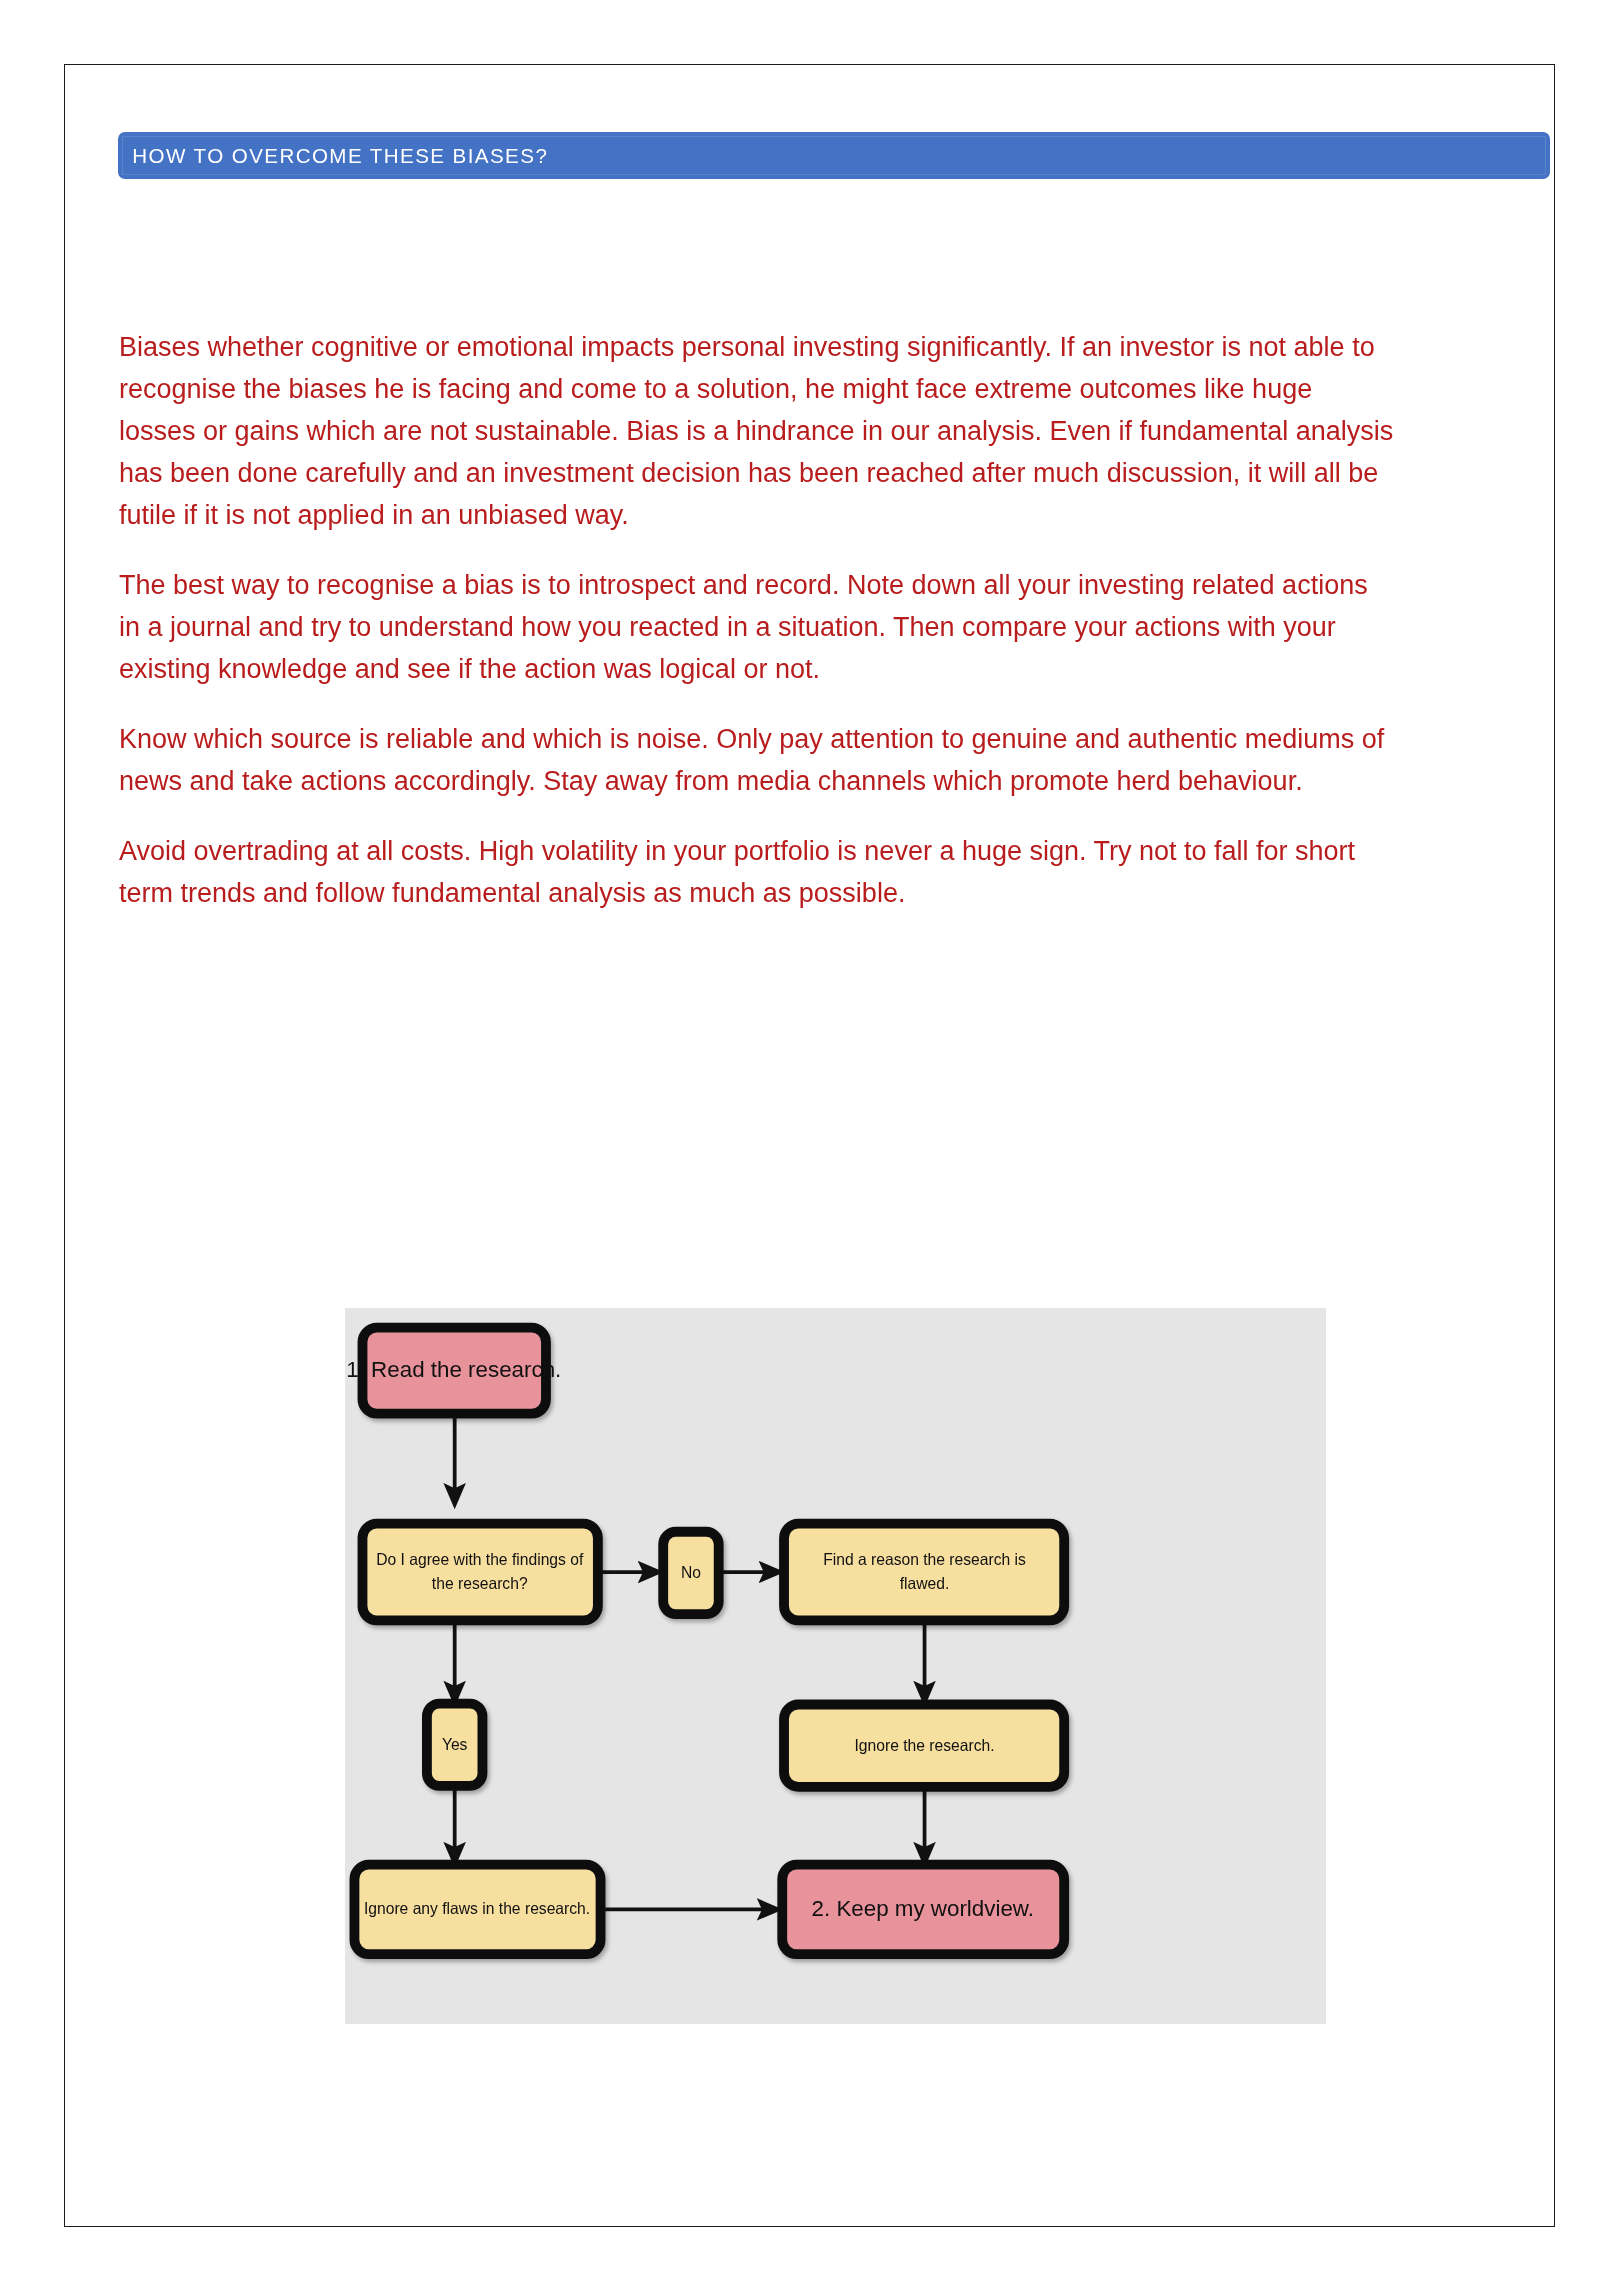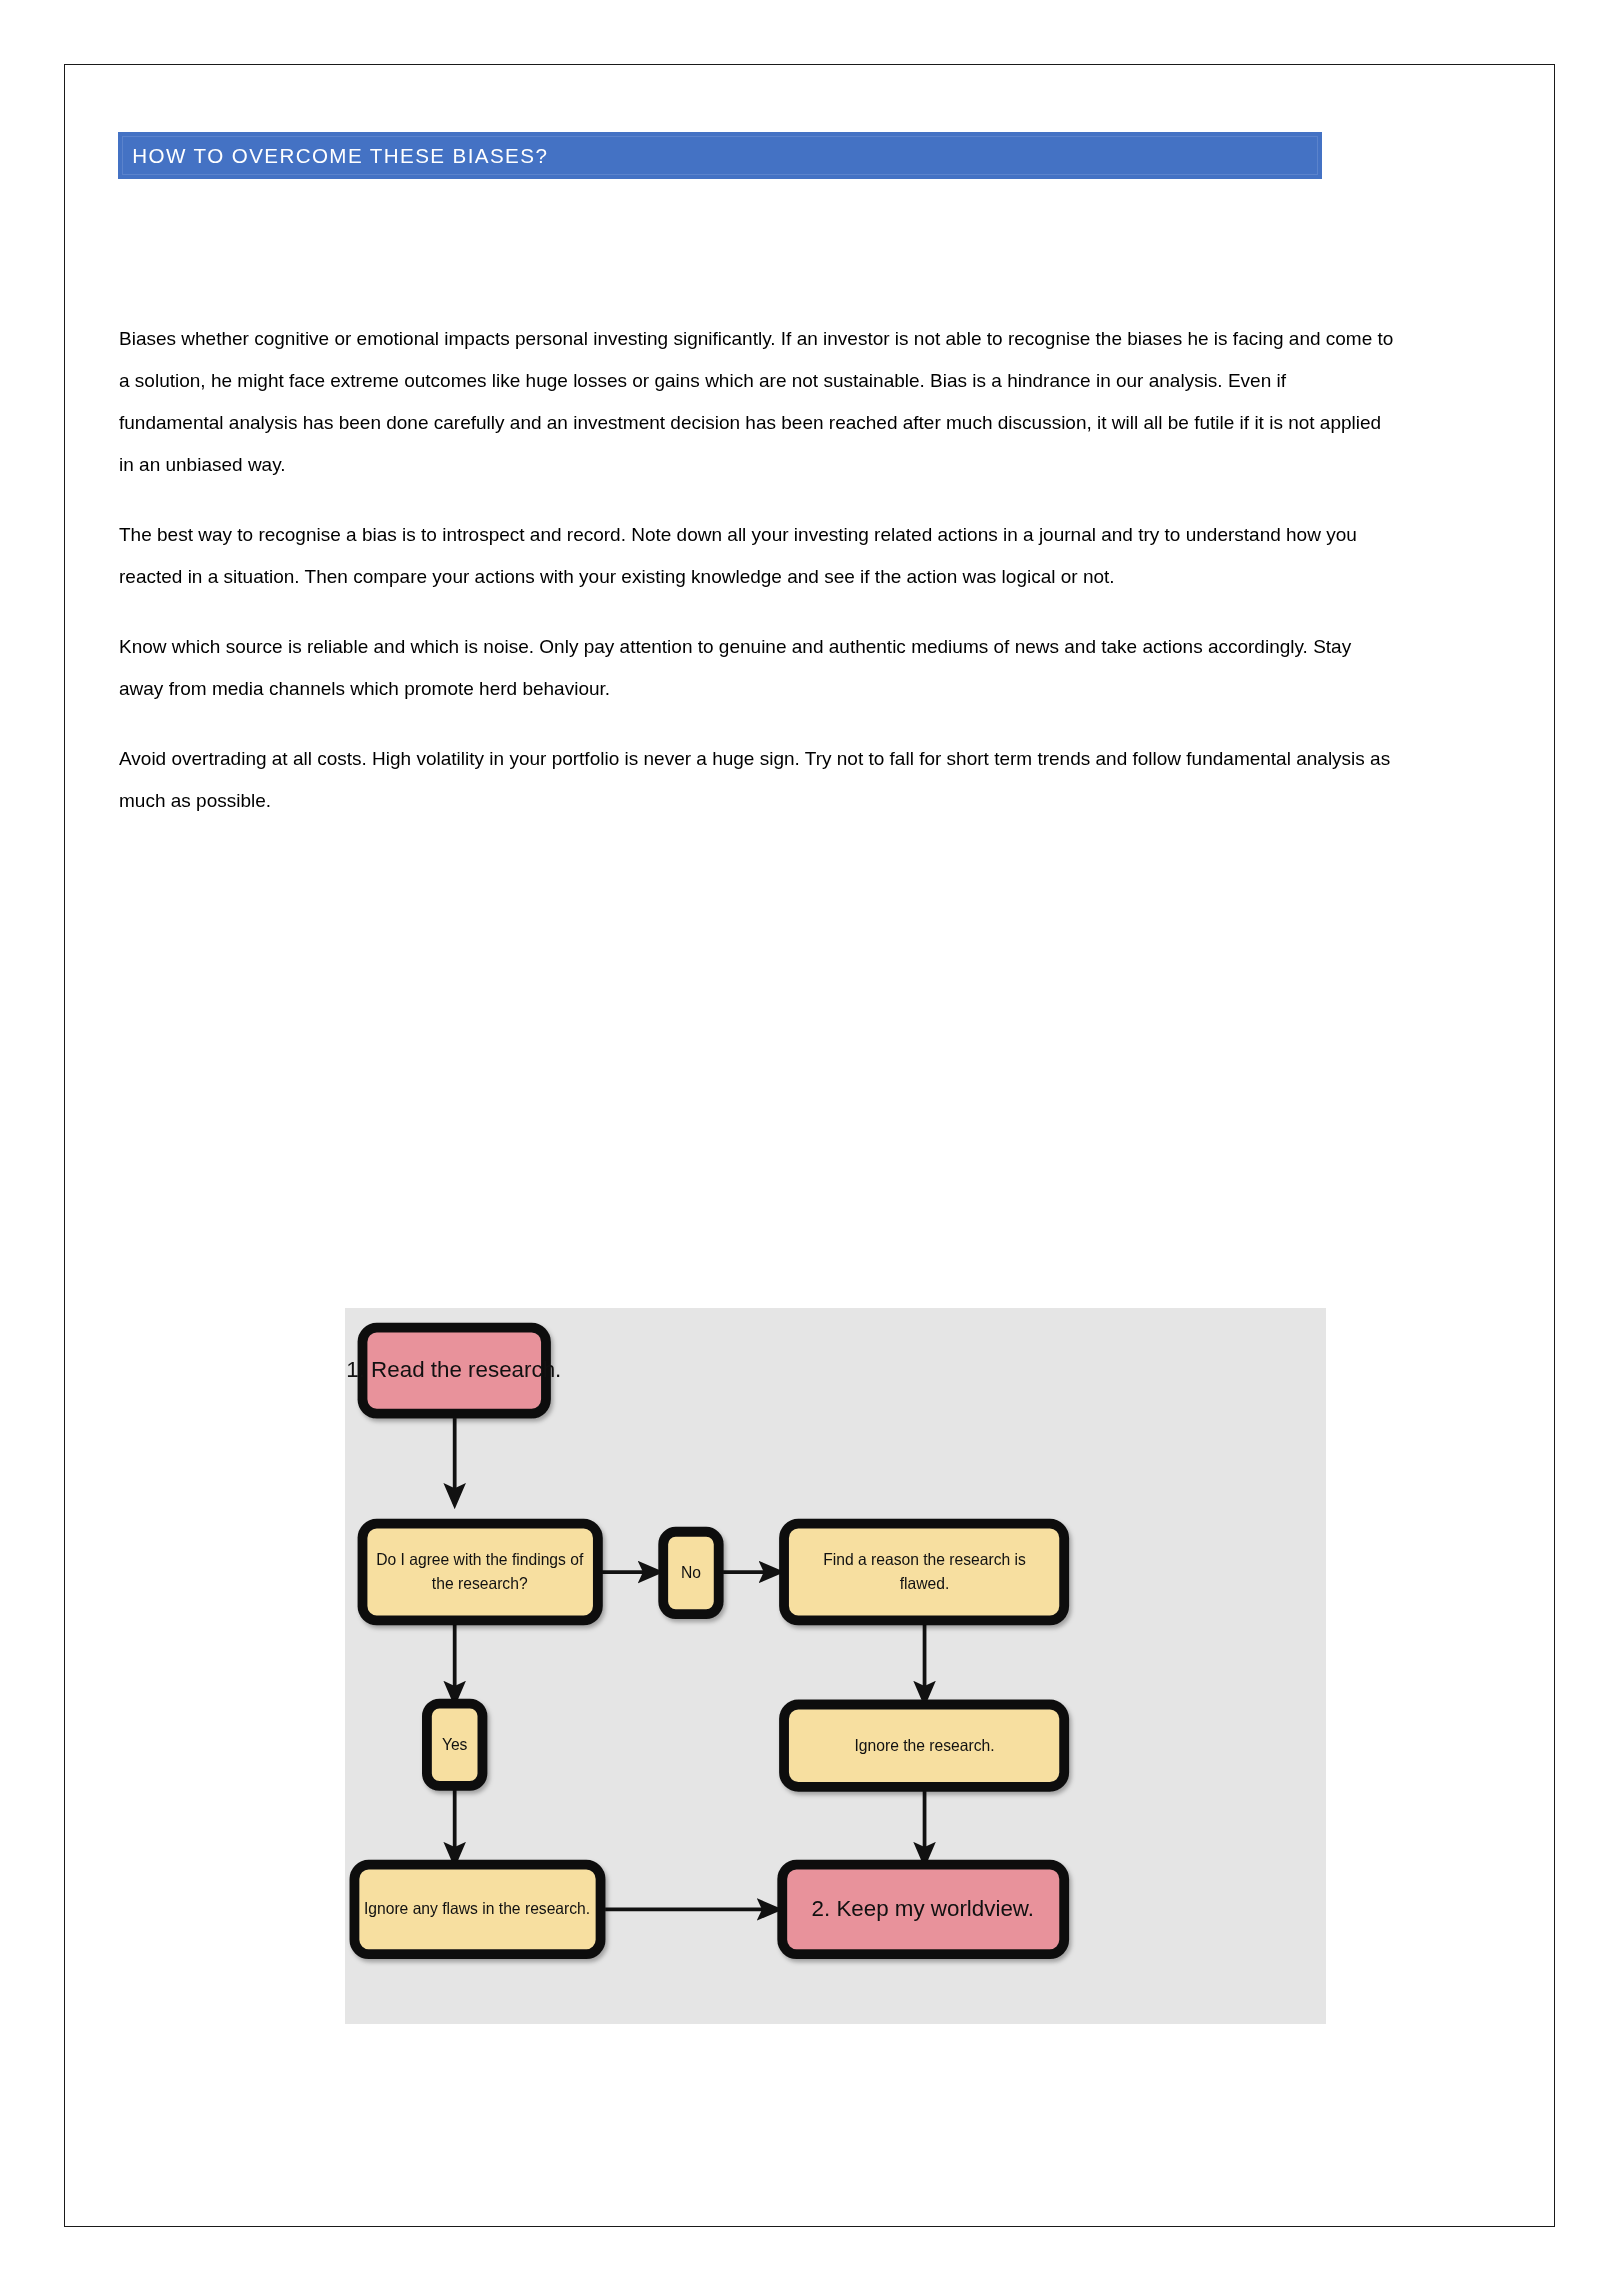--- a/index.html
+++ b/index.html
@@ -25,24 +25,25 @@
     border: 1.3px solid #1a1a1a;
     background: #ffffff;
     box-sizing: border-box;
   }
 
   
   #heading-banner {
     position: absolute;
     left: 118px;
     top: 132px;
-    width: 1204px;
+    width: 1432px;
     height: 47px;
     background: #4472C4;
     box-sizing: border-box;
+    border-radius: 7px;
   }
   #heading-banner::after {
     content: "";
     position: absolute;
     left: 3.6px;
     top: 3.6px;
     right: 3.6px;
     bottom: 3.6px;
     border: 0.9px solid #5B83CC;
     pointer-events: none;
@@ -61,24 +62,24 @@
   }
 
   
   #body-copy {
     position: absolute;
     left: 119px;
     top: 318px;
     width: 1276px;
   }
   .para {
-    font-size: 19px;
+    font-size: 27px;
     line-height: 42px;
-    color: #000000;
-    margin: 0 0 28px 0;
+    color: #b91c1c;
+    margin: 8px 0 28px 0;
     font-family: "Liberation Sans", sans-serif;
     text-align: left;
   }
   .para:last-child { margin-bottom: 0; }
   .quote {
     font-style: italic;
     text-decoration: underline;
   }
 
   

